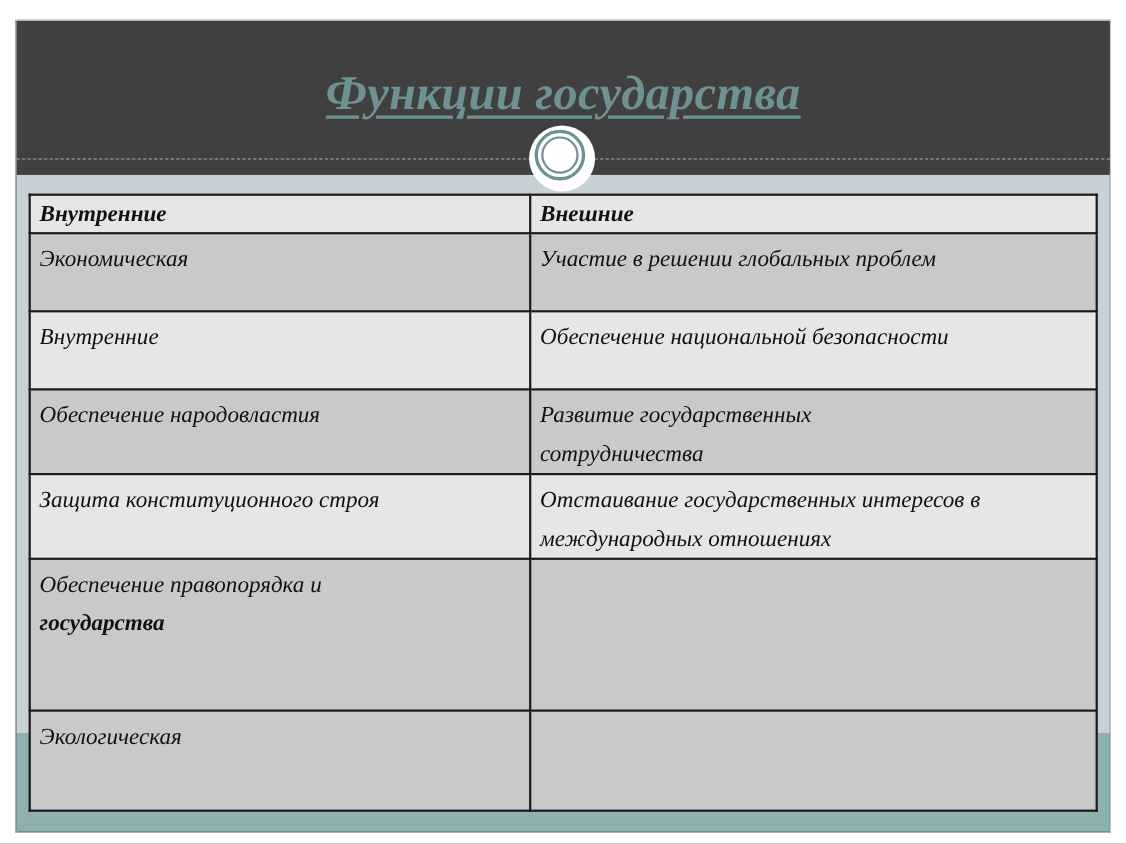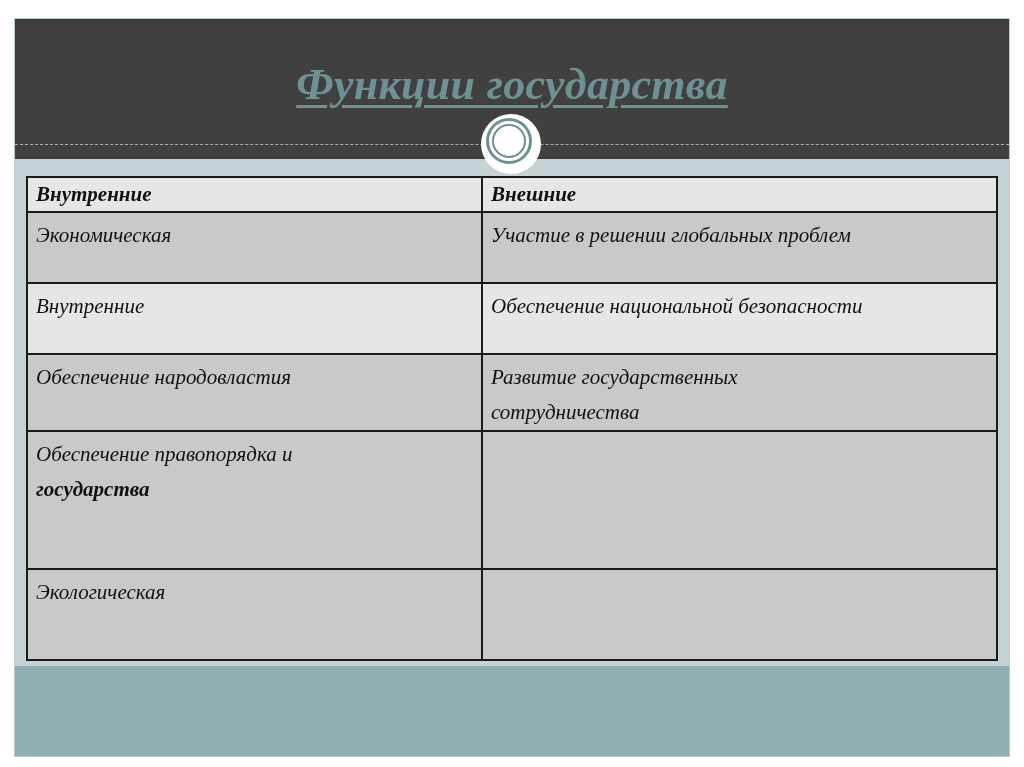--- a/index.html
+++ b/index.html
@@ -45,20 +45,27 @@
       <td class="c1">Внутренние</td>
       <td>Обеспечение национальной безопасности</td>
     </tr>
     <tr class="dark" style="height:71px">
       <td class="c1">Обеспечение народовластия</td>
       <td>
             <div>Развитие государственных</div>
             <div>сотрудничества</div>
           </td>
     </tr>
+    <tr class="light" style="height:71px">
+      <td class="c1">Защита конституционного строя</td>
+      <td>
+            <div>Отстаивание государственных интересов в</div>
+            <div>международных отношениях</div>
+          </td>
+    </tr>
     <tr class="dark" style="height:138px">
       <td class="c1">
             <div>Обеспечение правопорядка и</div>
             <div class="b">государства</div>
           </td>
       <td></td>
     </tr>
     <tr class="dark" style="height:91px">
       <td class="c1">Экологическая</td>
       <td></td>

